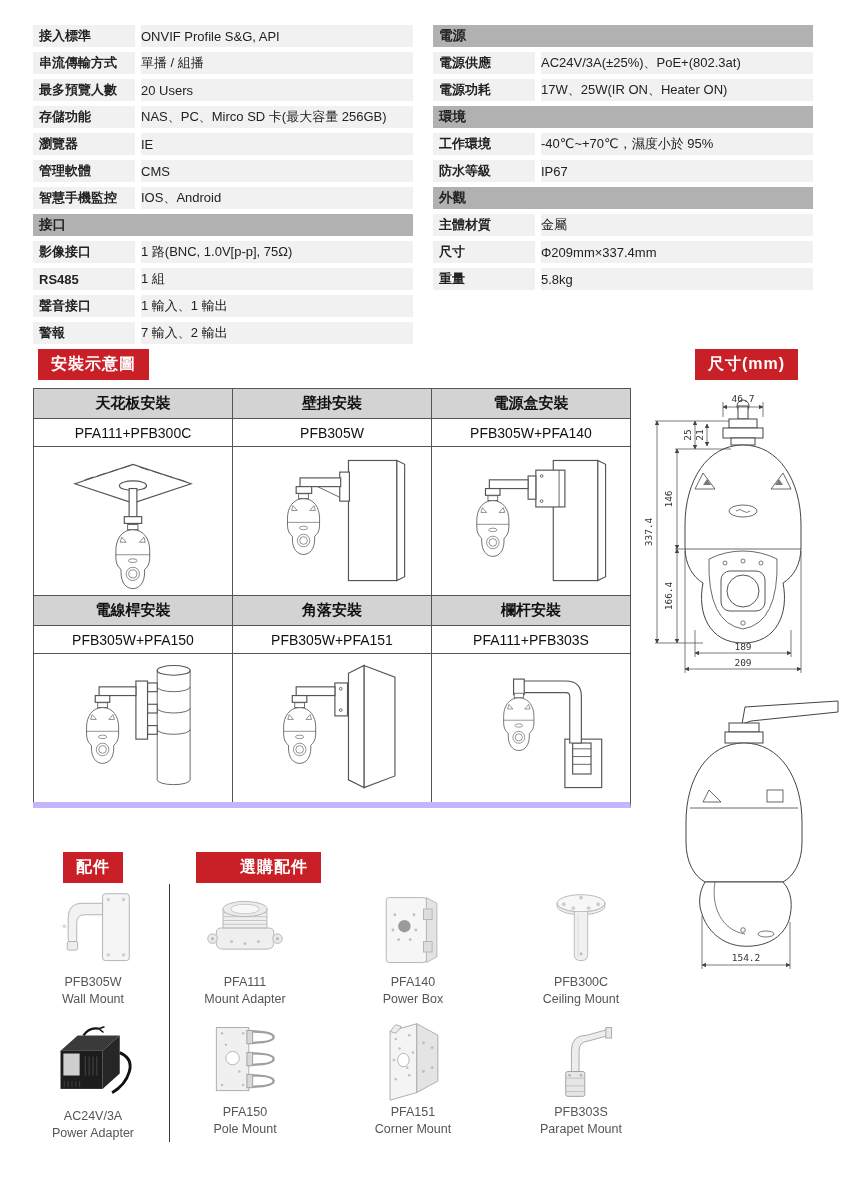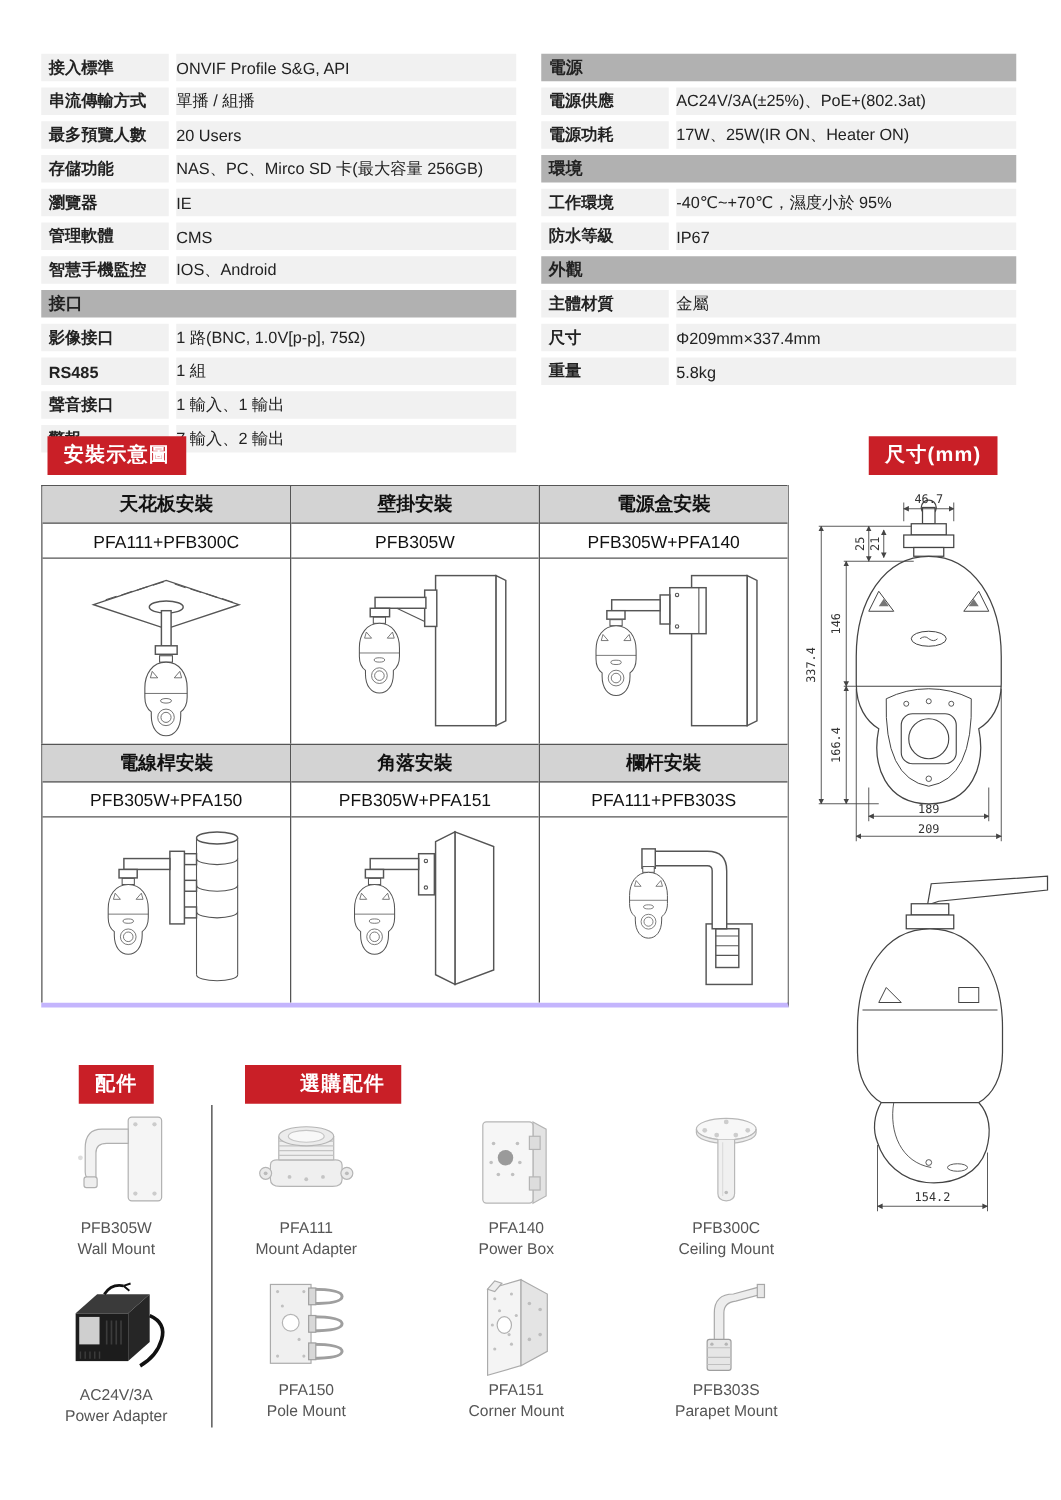--- a/index.html
+++ b/index.html
@@ -1,35 +1,35 @@
 <!DOCTYPE html>
 <html><head>
 <meta charset="utf-8">
 <style>
   html,body{margin:0;padding:0;background:#fff;}
   .page{position:relative;width:849px;height:1200px;background:#fff;overflow:hidden;
         font-family:"Liberation Sans","DejaVu Sans",sans-serif;color:#222;}
 
   
-  .spec-col{position:absolute;top:43px;width:380px;}
+  .spec-col{position:absolute;top:25px;width:380px;}
   .spec-row{display:flex;margin-bottom:5px;height:22px;}
   .spec-label{width:102px;background:#f1f1f1;font-weight:bold;font-size:13px;color:#222;
               display:flex;align-items:center;padding-left:6px;box-sizing:border-box;}
   .spec-gap{width:6px;}
   .spec-value{flex:1;background:#f1f1f1;font-size:13px;color:#222;display:flex;align-items:center;
               padding-left:0;white-space:nowrap;}
   .spec-row.section .spec-label{width:100%;background:#b1b1b1;font-size:13.5px;}
 
   
   .badge{position:absolute;background:#c91f27;color:#fff;font-weight:bold;font-size:16px;
          padding:5px 13px;letter-spacing:1px;white-space:nowrap;}
 
   
   .install-grid{position:absolute;left:33px;top:388px;width:597px;display:grid;
-                grid-template-columns:1fr 1fr 1fr;border-right:1px solid #555;border-bottom:4px solid #c4b5fd;}
+                grid-template-columns:1fr 1fr 1fr;border-right:1px solid #555;border-bottom:6px solid #c4b5fd;}
   .cell{border-left:1px solid #555;border-top:1px solid #555;background:#fff;}
   .cell-h{height:29px;background:#d3d3d3;border-bottom:1px solid #555;display:flex;align-items:center;
           justify-content:center;font-weight:bold;font-size:15px;color:#111;}
   .cell-m{height:27px;border-bottom:1px solid #555;display:flex;align-items:center;justify-content:center;
           font-size:14px;color:#111;}
   .cell-fig{height:148px;display:flex;align-items:center;justify-content:center;}
   .cell-fig svg{width:184px;height:142px;}
 
   
   .dim-svg{position:absolute;}

